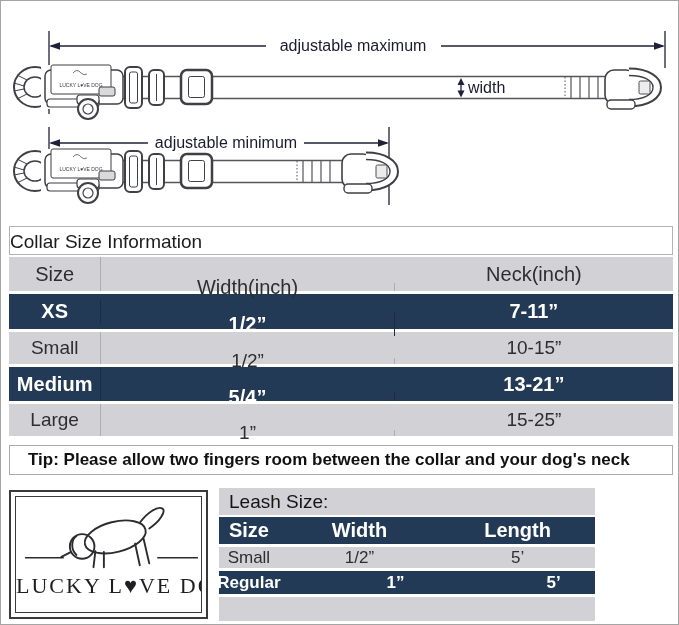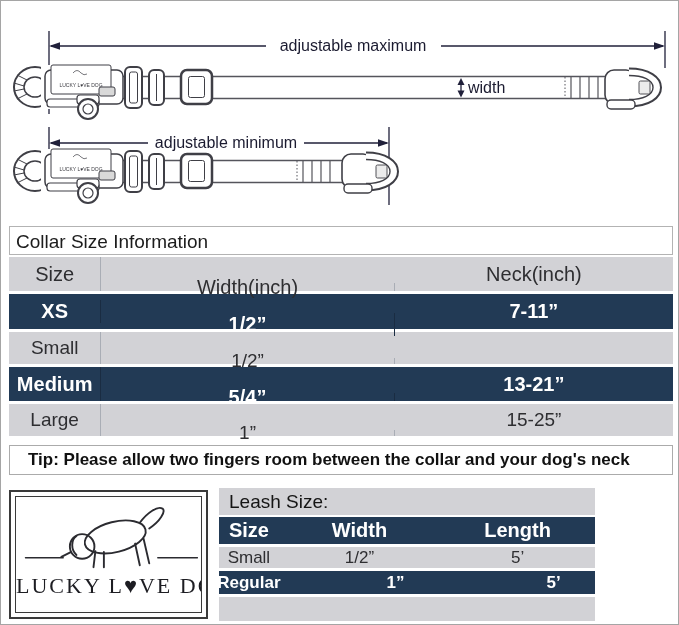--- a/index.html
+++ b/index.html
@@ -11,21 +11,21 @@
     overflow:hidden;
   }
   svg text { font-family:"Liberation Sans", sans-serif; }
 
   .diagram { position:absolute; left:0; top:0; width:679px; height:224px; }
 
   
   .collar-wrap { position:absolute; left:8px; top:225px; width:664px; }
   .tbl-title {
     height:29px; line-height:29px; border:1px solid #b3b3b3;
-    box-sizing:border-box; padding-left:6px;
+    box-sizing:border-box; 
     font-size:19px; color:#1c1c1c; background:#fff;
   }
   .row { display:flex; width:100%; }
   .row .cell {
     display:flex; align-items:center; justify-content:center;
     box-sizing:border-box;
   }
   .c1 { width:13.9%; } .c2 { width:44.2%;margin-top:26px; } .c3 { flex:1; }
   .gray { background:#d2d2d6; color:#2e2e31; }
   .gray .c1, .gray .c2 { border-right:1px solid #a9adb5; }
@@ -166,20 +166,21 @@
 
     <div class="row navy r-xs">
       <div class="cell c1">XS</div>
       <div class="cell c2">1/2”</div>
       <div class="cell c3">7-11”</div>
     </div>
 
     <div class="row gray r-small">
       <div class="cell c1">Small</div>
       <div class="cell c2">1/2”</div>
+      <div class="cell c3">10-15”</div>
     </div>
 
     <div class="row navy r-medium">
       <div class="cell c1">Medium</div>
       <div class="cell c2">5/4”</div>
       <div class="cell c3">13-21”</div>
     </div>
 
     <div class="row gray r-large">
       <div class="cell c1">Large</div>

